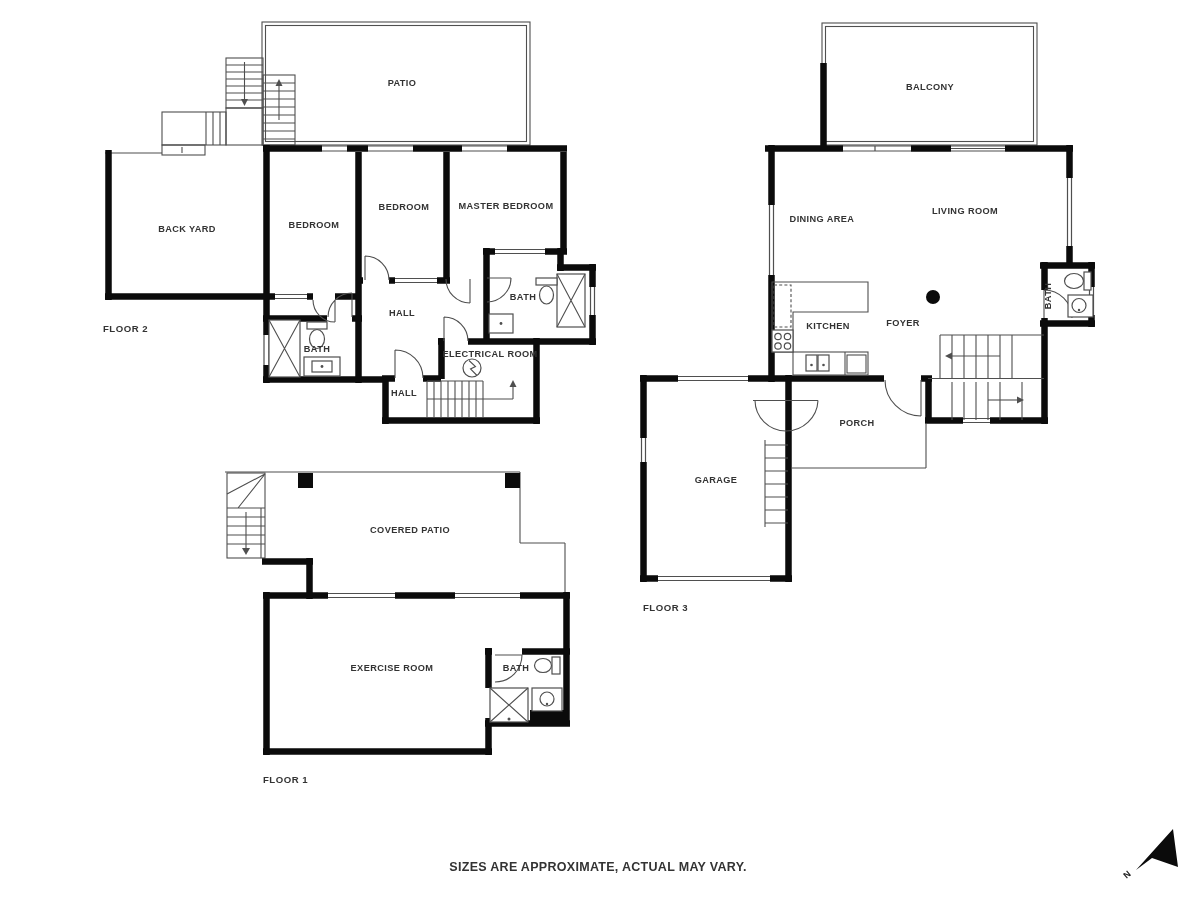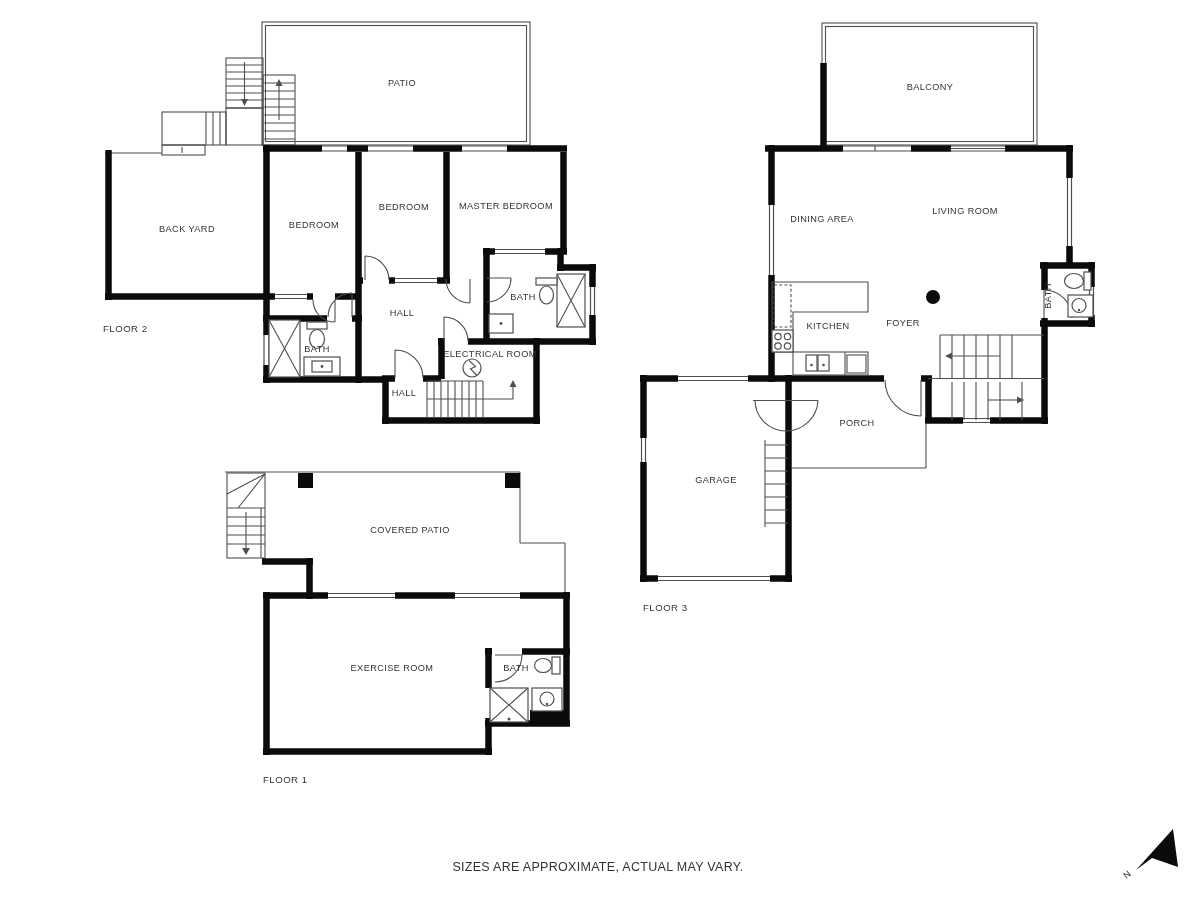--- a/index.html
+++ b/index.html
@@ -1,17 +1,17 @@
 <!DOCTYPE html>
 <html><head>
 <meta charset="utf-8">
 <style>
   html,body{margin:0;padding:0;background:#fff;}
   #page{position:relative;width:1200px;height:900px;background:#fff;overflow:hidden;
-        font-family:"Liberation Sans",sans-serif;}
+        font-family:"Liberation Sans",sans-serif;font-weight:bold;}
   svg{display:block;}
   .wall{stroke:#0b0b0b;stroke-width:6.5;fill:none;stroke-linecap:butt;}
   .thin{stroke:#4f4f4f;stroke-width:1.1;fill:none;}
   .win{stroke:#4f4f4f;stroke-width:1.2;fill:none;}
   .door{stroke:#4f4f4f;stroke-width:1.1;fill:none;}
   .fix{stroke:#4f4f4f;stroke-width:1.2;fill:#fff;}
   .fill-dark{fill:#0b0b0b;stroke:none;}
   .dot{fill:#4f4f4f;stroke:none;}
   .dashed{stroke:#4f4f4f;stroke-width:1.1;fill:none;stroke-dasharray:3,2.2;}
   .lbl{font-size:9.2px;fill:#333;letter-spacing:.4px;text-anchor:middle;}

